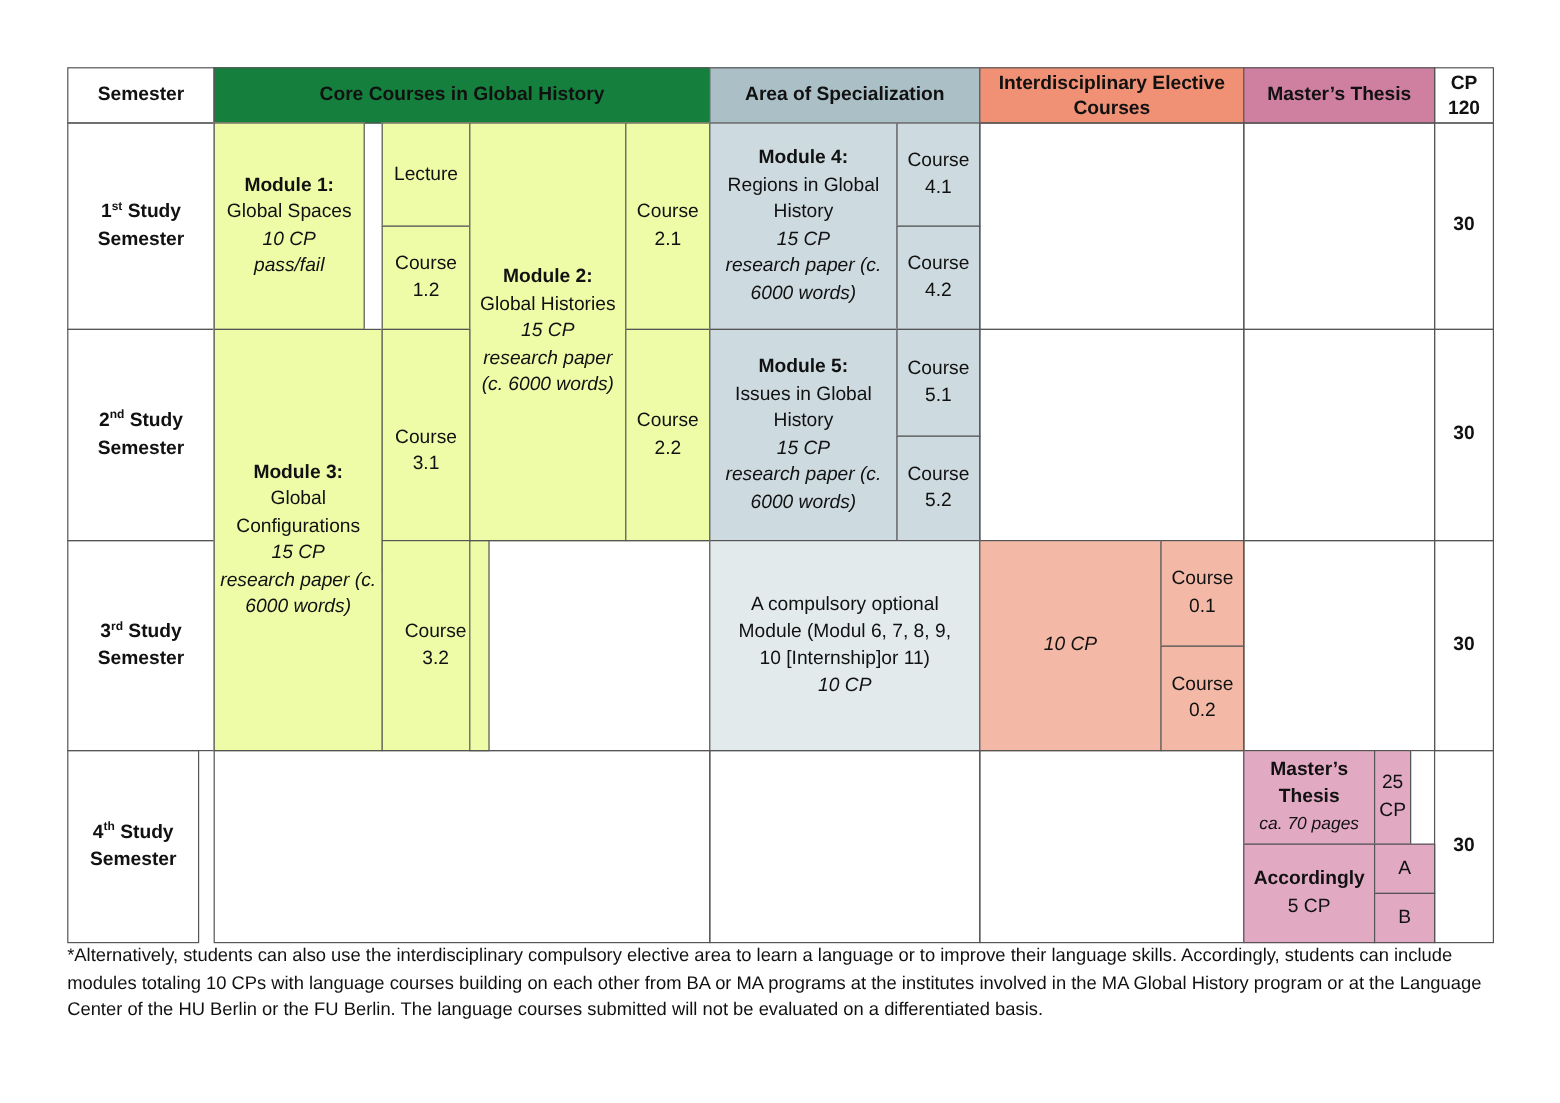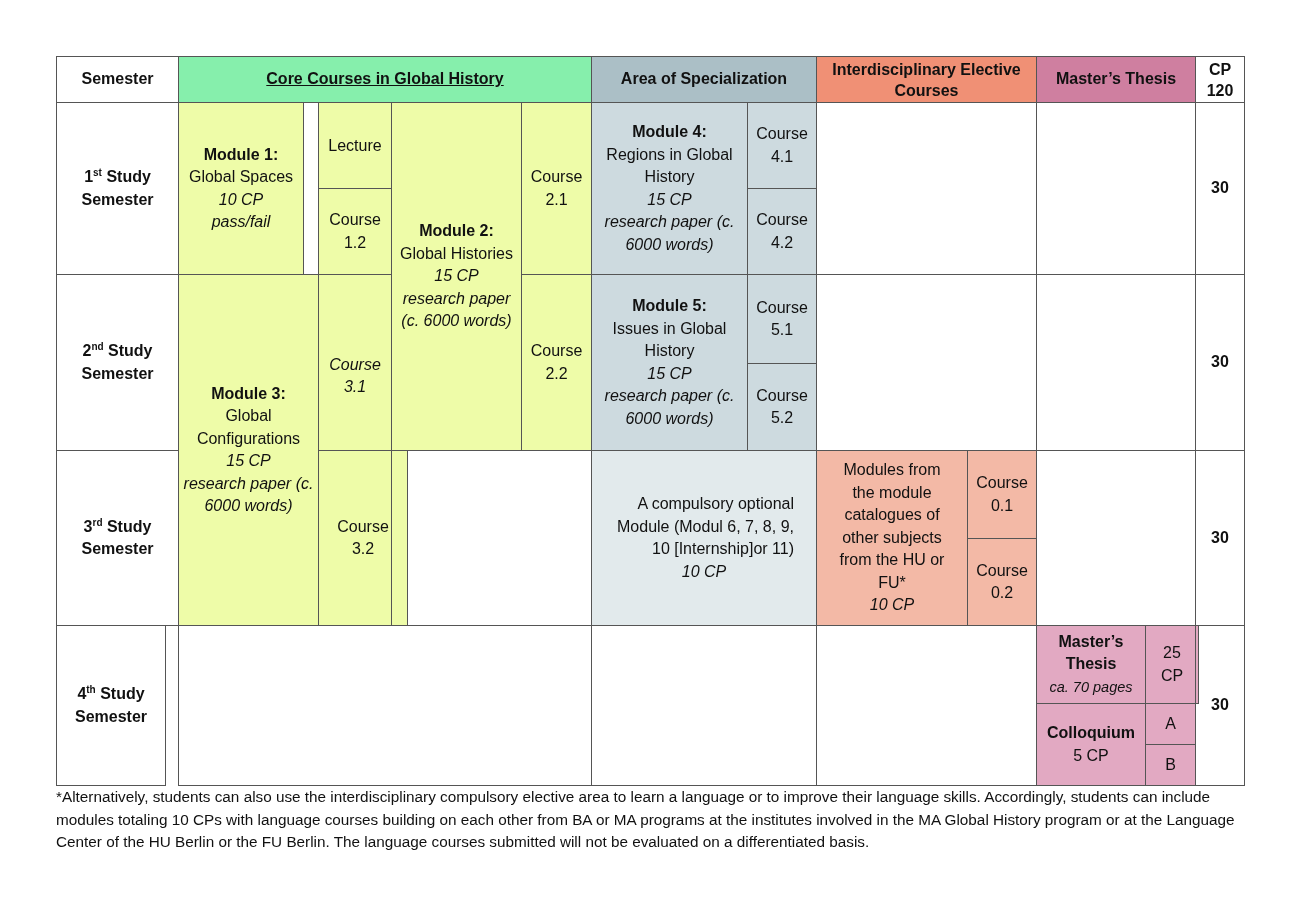--- a/index.html
+++ b/index.html
@@ -1,23 +1,23 @@
 <!DOCTYPE html>
 <html><head>
 <meta charset="utf-8">
 <style>
   body { margin:0; background:#fff; width:1300px; height:919px; position:relative; font-family:"Liberation Sans", sans-serif; color:#111; }
   .c { position:absolute; box-sizing:border-box; border:1px solid #555; display:flex; flex-direction:column; align-items:center; justify-content:center; text-align:center; font-size:16px; line-height:22.5px; padding:0 3px; }
   .b { font-weight:bold; }
   .i { font-style:italic; }
-  .core-h { background:#86efac;text-decoration:underline; }
+  .core-h { background:#15803d; }
   .core { background:#eefca8; }
   .spec-h { background:#abbfc6; }
   .spec { background:#cddadf; }
-  .spec-l { background:#e2eaec;text-align:right; }
+  .spec-l { background:#e2eaec; }
   .int-h { background:#f09075; }
   .int { background:#f3b9a6; }
   .th-h { background:#cf7fa0; }
   .th { background:#e2a9c2; }
   .foot { position:absolute; left:56px; top:786px; width:1195px; font-size:15.3px; line-height:22.5px; }
   sup { font-size:10px; line-height:0; }
 </style>
 </head>
 <body>
 
@@ -65,21 +65,21 @@
 </div>
 <div class="c core" style="left:521px;top:102px;width:71px;height:173px;padding:0 12px;">Course 2.1</div>
 <div class="c core" style="left:521px;top:274px;width:71px;height:177px;padding:0 12px;">Course 2.2</div>
 
 <div class="c core" style="left:178px;top:274px;width:141px;height:352px;">
   <span class="b">Module 3:</span>
   <span>Global Configurations</span>
   <span class="i">15 CP</span>
   <span class="i">research paper (c. 6000 words)</span>
 </div>
-<div class="c core" style="left:318px;top:274px;width:74px;height:204px;padding:0 12px;font-style:italic;">Course 3.1</div>
+<div class="c core" style="left:318px;top:274px;width:74px;height:204px;padding:0 12px;">Course 3.1</div>
 <div class="c core" style="left:318px;top:450px;width:90px;height:176px;padding:0 12px;">Course 3.2</div>
 <div class="c" style="left:391px;top:450px;width:201px;height:176px;"></div>
 
 <div class="c spec" style="left:591px;top:102px;width:157px;height:173px;">
   <span class="b">Module 4:</span>
   <span>Regions in Global History</span>
   <span class="i">15 CP</span>
   <span class="i">research paper (c. 6000 words)</span>
 </div>
 <div class="c spec" style="left:747px;top:102px;width:70px;height:87px;padding:0 0;">Course 4.1</div>
@@ -95,41 +95,40 @@
 <div class="c spec" style="left:747px;top:363px;width:70px;height:88px;padding:0 12px;">Course 5.2</div>
 
 <div class="c spec-l" style="left:591px;top:450px;width:226px;height:176px;padding:0 22px;">
   <span>A compulsory optional Module (Modul 6, 7, 8, 9, 10 [Internship]or 11)</span>
   <span class="i">10 CP</span>
 </div>
 
 <div class="c" style="left:816px;top:102px;width:221px;height:173px;"></div>
 <div class="c" style="left:816px;top:274px;width:221px;height:177px;"></div>
 <div class="c int" style="left:816px;top:450px;width:152px;height:176px;padding:0 14px;">
-  <span>Modules from the module catalogues of other subjects from the HU or FU*</span>
   <span class="i">10 CP</span>
 </div>
 <div class="c int" style="left:967px;top:450px;width:70px;height:89px;padding:0 10px;">Course 0.1</div>
 <div class="c int" style="left:967px;top:538px;width:70px;height:88px;padding:0 10px;">Course 0.2</div>
 
 <div class="c" style="left:1036px;top:102px;width:160px;height:173px;"></div>
 <div class="c" style="left:1036px;top:274px;width:160px;height:177px;"></div>
 <div class="c" style="left:1036px;top:450px;width:160px;height:176px;"></div>
 
 <div class="c" style="left:178px;top:625px;width:414px;height:161px;"></div>
 <div class="c" style="left:591px;top:625px;width:226px;height:161px;"></div>
 <div class="c" style="left:816px;top:625px;width:221px;height:161px;"></div>
 
 <div class="c th" style="left:1036px;top:625px;width:110px;height:79px;">
   <span class="b">Master’s Thesis</span>
   <span class="i" style="font-size:14.5px;">ca. 70 pages</span>
 </div>
-<div class="c th" style="left:1145px;top:625px;width:54px;height:79px;padding:0 10px;">25 CP</div>
+<div class="c th" style="left:1145px;top:625px;width:31px;height:79px;padding:0 10px;">25 CP</div>
 <div class="c th" style="left:1036px;top:703px;width:110px;height:83px;">
-  <span class="b">Colloquium</span>
+  <span class="b">Accordingly</span>
   <span>5 CP</span>
 </div>
 <div class="c th" style="left:1145px;top:703px;width:51px;height:42px;">A</div>
 <div class="c th" style="left:1145px;top:744px;width:51px;height:42px;">B</div>
 
 <div class="c b" style="left:1195px;top:102px;width:50px;height:173px;">30</div>
 <div class="c b" style="left:1195px;top:274px;width:50px;height:177px;">30</div>
 <div class="c b" style="left:1195px;top:450px;width:50px;height:176px;">30</div>
 <div class="c b" style="left:1195px;top:625px;width:50px;height:161px;">30</div>
 

